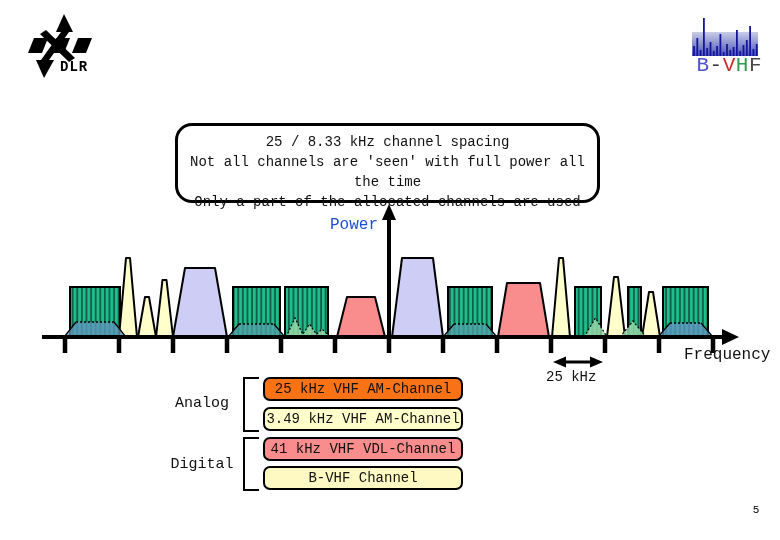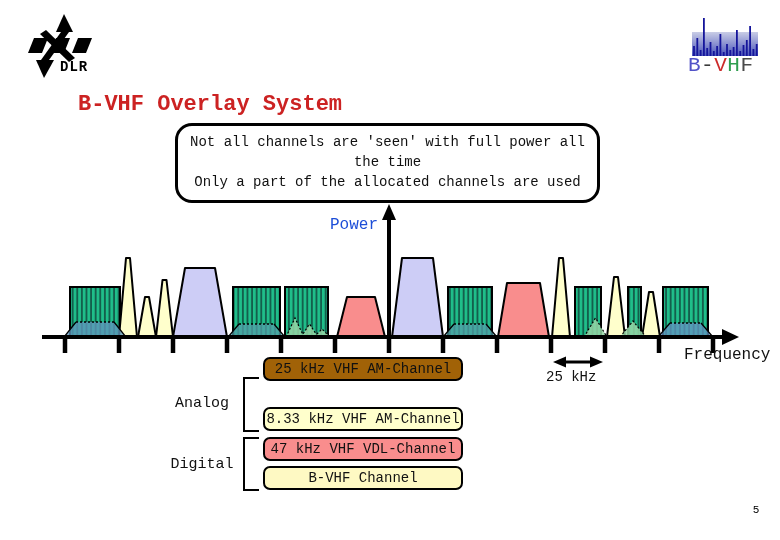--- a/index.html
+++ b/index.html
@@ -6,21 +6,21 @@
   .slide{
     position:relative;width:780px;height:540px;background:#ffffff;
     font-family:Liberation Mono, monospace;overflow:hidden;margin:0 auto;padding-left:28px;
   }
   .abs{position:absolute;}
   
   .dlr-logo-svg{position:absolute;left:28px;top:13px;}
   .dlr-text{position:absolute;left:60px;top:59px;font-size:14px;font-weight:bold;color:#000;letter-spacing:1px;}
   
   .bvhf-spec{position:absolute;left:692px;top:10px;}
-  .bvhf-word{position:absolute;left:688px;top:54px;width:74px;text-align:left;
+  .bvhf-word{position:absolute;left:688px;top:54px;width:74px;text-align:right;
     font-size:21px;letter-spacing:.5px;color:#333;}
   
   .title{position:absolute;left:78px;top:92px;font-size:22px;font-weight:bold;}
   
   .info-box{position:absolute;left:175px;top:123px;width:419px;height:68px;
     border:3px solid #000;border-radius:17px;text-align:center;
     font-size:14px;line-height:20px;color:#111;padding-top:6px;}
   
   .power-label{position:absolute;left:298px;top:216px;width:80px;text-align:right;font-size:16px;color:#1d4ed8;}
   .freq-label{position:absolute;left:684px;top:346px;font-size:16px;color:#111;}
@@ -82,23 +82,23 @@
           <line x1="51.5" y1="46" x2="51.5" y2="35" stroke="#15159b" stroke-width="1.8"></line>
           <line x1="54.8" y1="46" x2="54.8" y2="30" stroke="#15159b" stroke-width="1.8"></line>
           <line x1="58.099999999999994" y1="46" x2="58.099999999999994" y2="16" stroke="#15159b" stroke-width="1.8"></line>
           <line x1="61.4" y1="46" x2="61.4" y2="39" stroke="#15159b" stroke-width="1.8"></line>
           <line x1="64.69999999999999" y1="46" x2="64.69999999999999" y2="34" stroke="#15159b" stroke-width="1.8"></line>
         </g>
     </svg>
     <div class="bvhf-word" id="bvhf-word"><span style="color: rgb(81, 82, 200);">B</span><span style="color: rgb(58, 58, 58);">-</span><span style="color: rgb(204, 42, 42);">V</span><span style="color: rgb(47, 158, 79);">H</span><span style="color: rgb(74, 74, 74);">F</span></div>
   </div>
 
-  <div class="title" style="color: rgb(204, 34, 34);">B-VHF Overlay System</div>
 
   <div class="info-box">
+    <div>25 / 8.33 kHz channel spacing</div>
     <div>Not all channels are 'seen' with full power all the time</div>
     <div>Only a part of the allocated channels are used</div>
   </div>
 
   <svg class="abs" style="left:0;top:0;" width="780" height="540" viewBox="0 0 780 540" id="spec">
     <defs>
       <pattern id="stripes" patternUnits="userSpaceOnUse" width="4.6" height="8">
         <rect id="p-bg" x="0" y="0" width="4.6" height="8" fill="#1fbf8a"></rect>
         <rect id="p-st" x="2.7" y="0" width="1.9" height="8" fill="#135f4c"></rect>
       </pattern>
@@ -164,21 +164,21 @@
   <div class="power-label">Power</div>
   <div class="freq-label">Frequency</div>
   <div class="spacing-label">25 kHz</div>
 
   <div>
     <div class="grp-label" style="top:395px;text-align:center;">Analog</div>
     <div class="grp-label" style="top:456px;">Digital</div>
     <div class="bracket" style="top:377px;height:51px;"></div>
     <div class="bracket" style="top:437px;height:50px;"></div>
 
-    <div class="lg-box" style="top: 357px; background: #a16207;">25 kHz VHF AM-Channel</div>
-    <div class="lg-box" style="top: 407px; background: rgb(255, 255, 204);">8.33 kHz VHF AM-Channel</div>
-    <div class="lg-box" style="top: 437px; background: rgb(249, 141, 141);">47 kHz VHF VDL-Channel</div>
+    <div class="lg-box" style="top: 377px; background: #f97316;">25 kHz VHF AM-Channel</div>
+    <div class="lg-box" style="top: 407px; background: rgb(255, 255, 204);">3.49 kHz VHF AM-Channel</div>
+    <div class="lg-box" style="top: 437px; background: rgb(249, 141, 141);">41 kHz VHF VDL-Channel</div>
     <div class="lg-box" style="top: 466px; background: #fef9c3;">B-VHF Channel</div>
   </div>
 
   <div class="pagenum">5</div>
 
 </div>
 
 </body></html>

